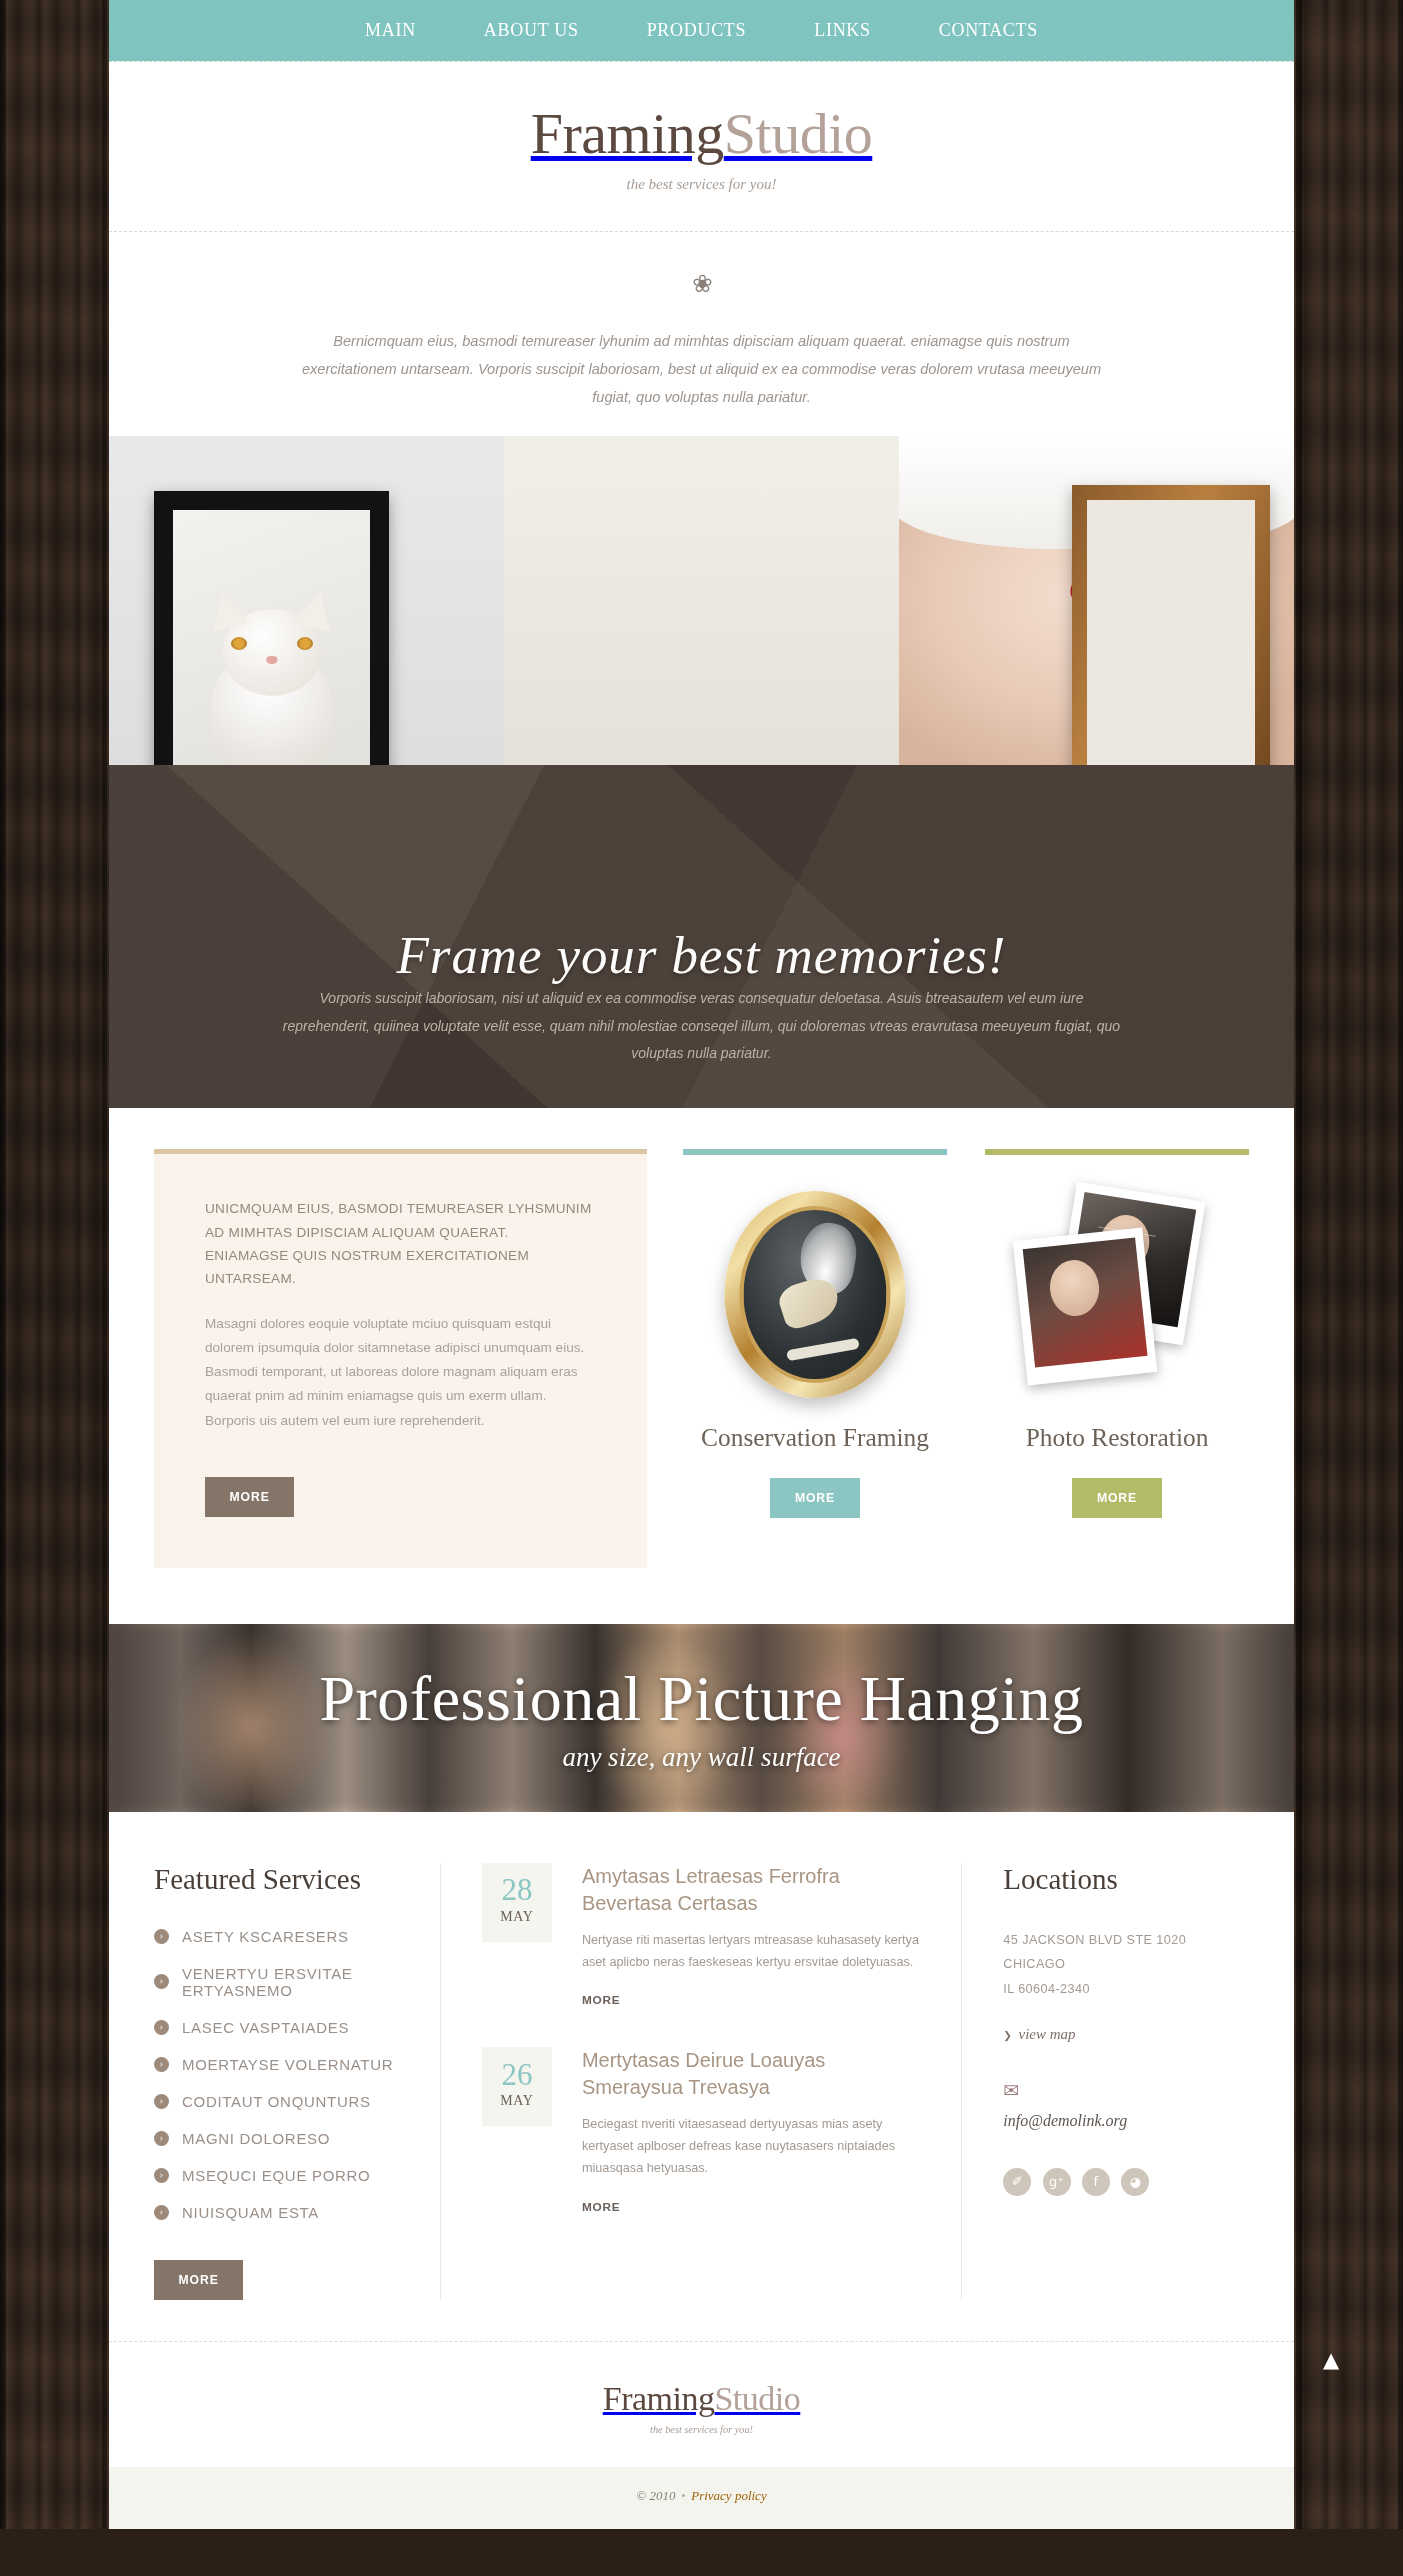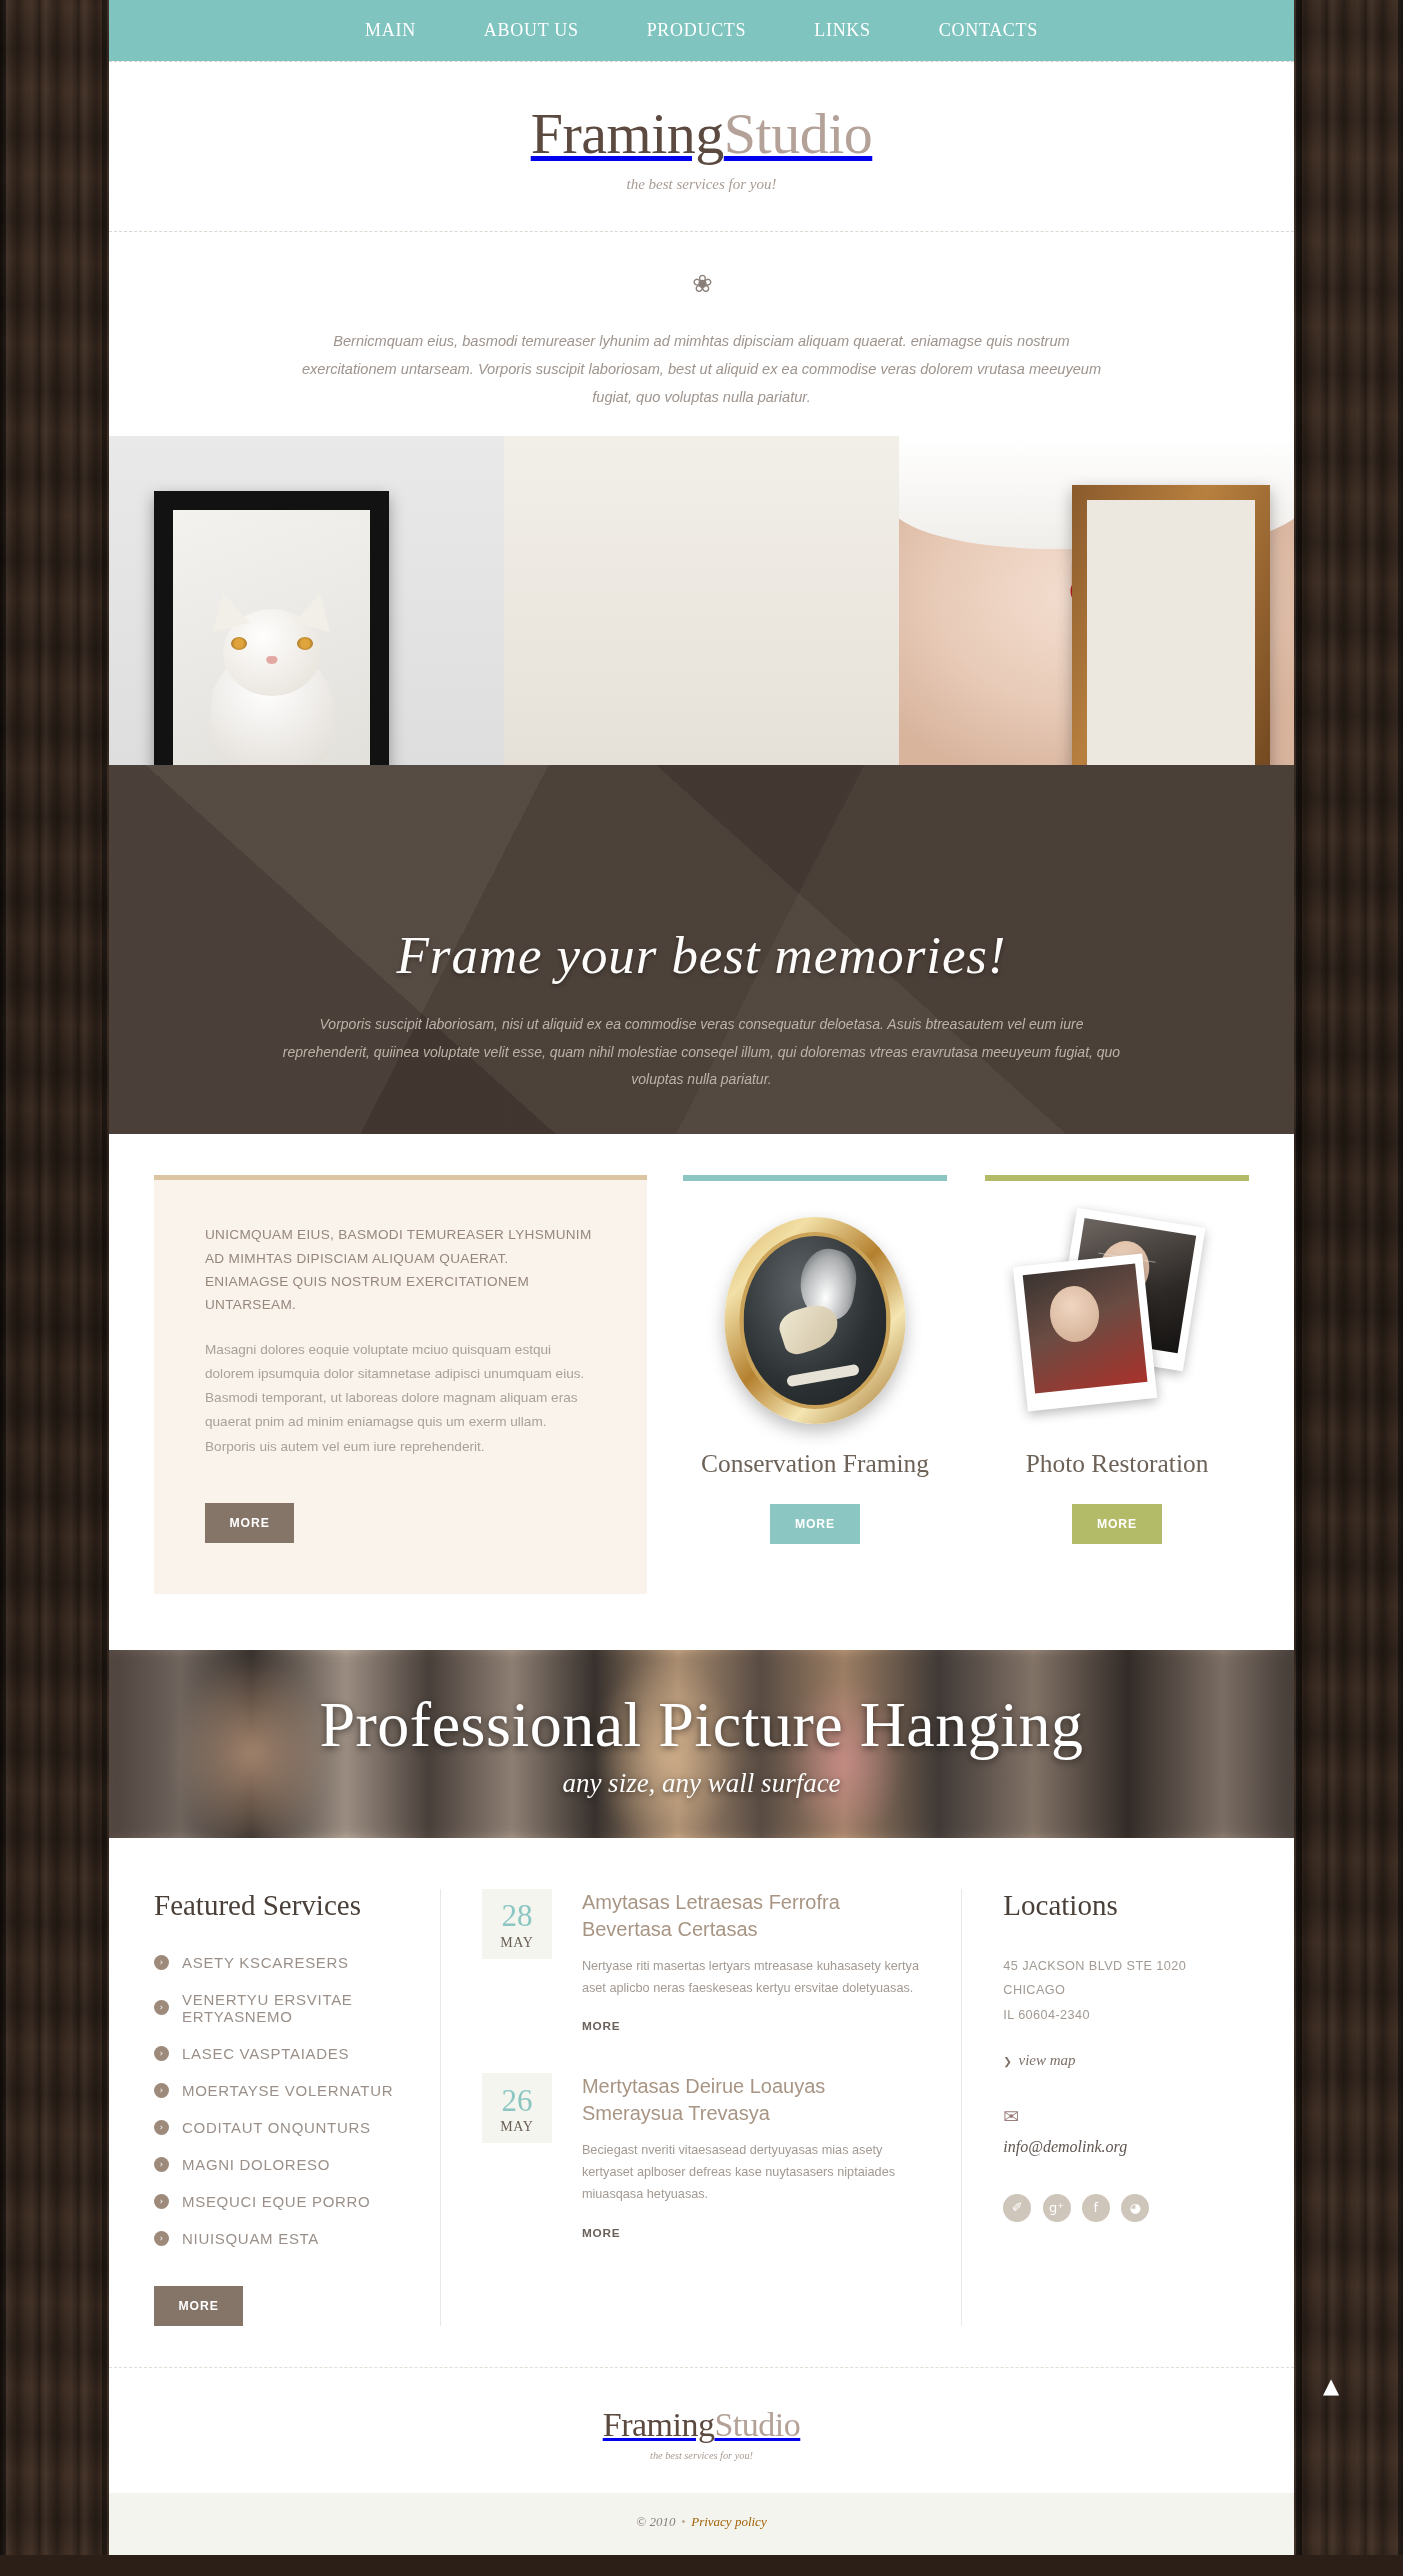--- a/index.html
+++ b/index.html
@@ -202,21 +202,20 @@
     text-align: center;
     position: relative;
   }
   .dark h2 {
     font-family: "Liberation Serif", serif;
     font-style: italic;
     font-weight: normal;
     font-size: 53px;
     color: #fdfcfa;
     letter-spacing: 0.9px;
-    margin-bottom: 26px;
     text-shadow: 0 1.9px 4.7px rgba(0,0,0,.35);
   }
   .dark p {
     font-family: "Liberation Sans", sans-serif;
     font-style: italic;
     font-size: 14px;
     line-height: 1.95;
     color: #bdb2a9;
     width: 846px;
     margin: 0 auto;
@@ -397,21 +396,21 @@
   }
   .svclist a {
     font-size: 15px; letter-spacing: 0.7px; color: #9a9089;
     text-decoration: none;
   }
   .bcol-a .btn { margin-top: 19px; }
 
   .post { display: flex; margin-bottom: 40px; }
   .post:last-child { margin-bottom: 0; }
   .datebox {
-    width: 70px; height: 70px; flex: none;
+    width: 70px; height: 79px; flex: none;
     background: #f4f5ee;
     text-align: center;
     margin-right: 30px;
     padding-top: 11.3px;
   }
   .datebox .d {
     font-family: "Liberation Serif", serif;
     font-size: 31px; color: #8cc6c2; line-height: 1;
   }
   .datebox .m {

